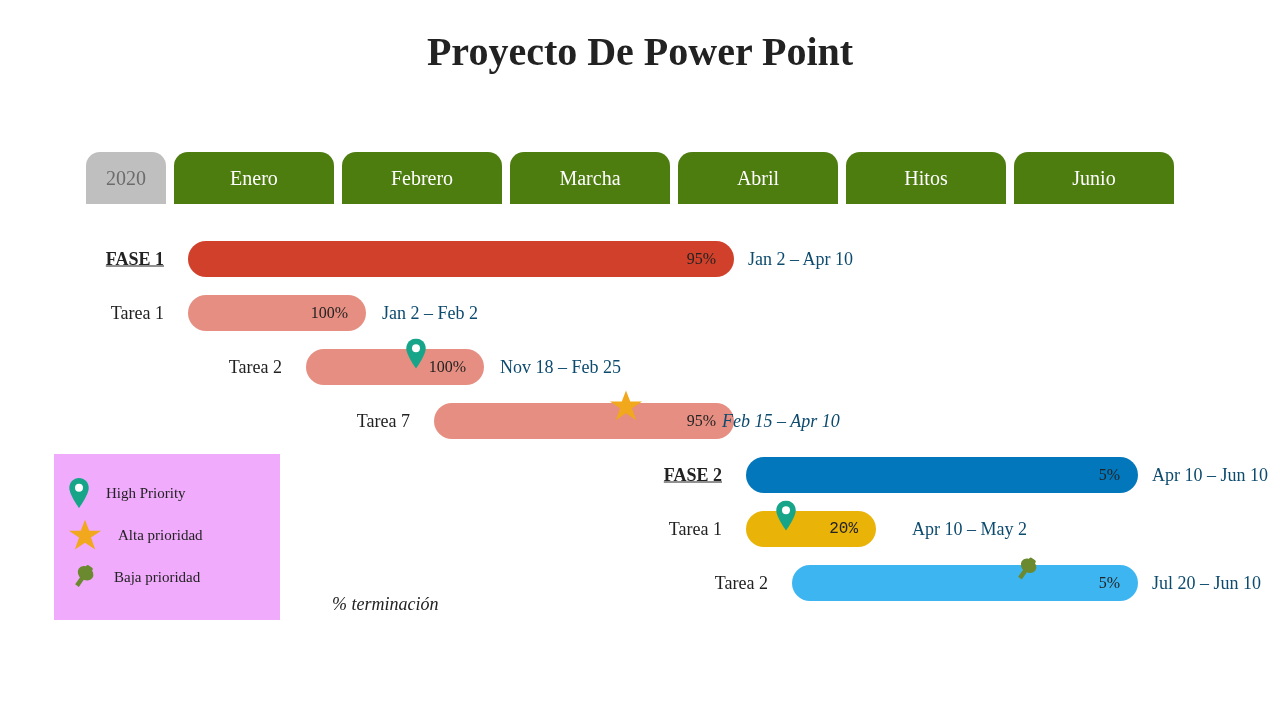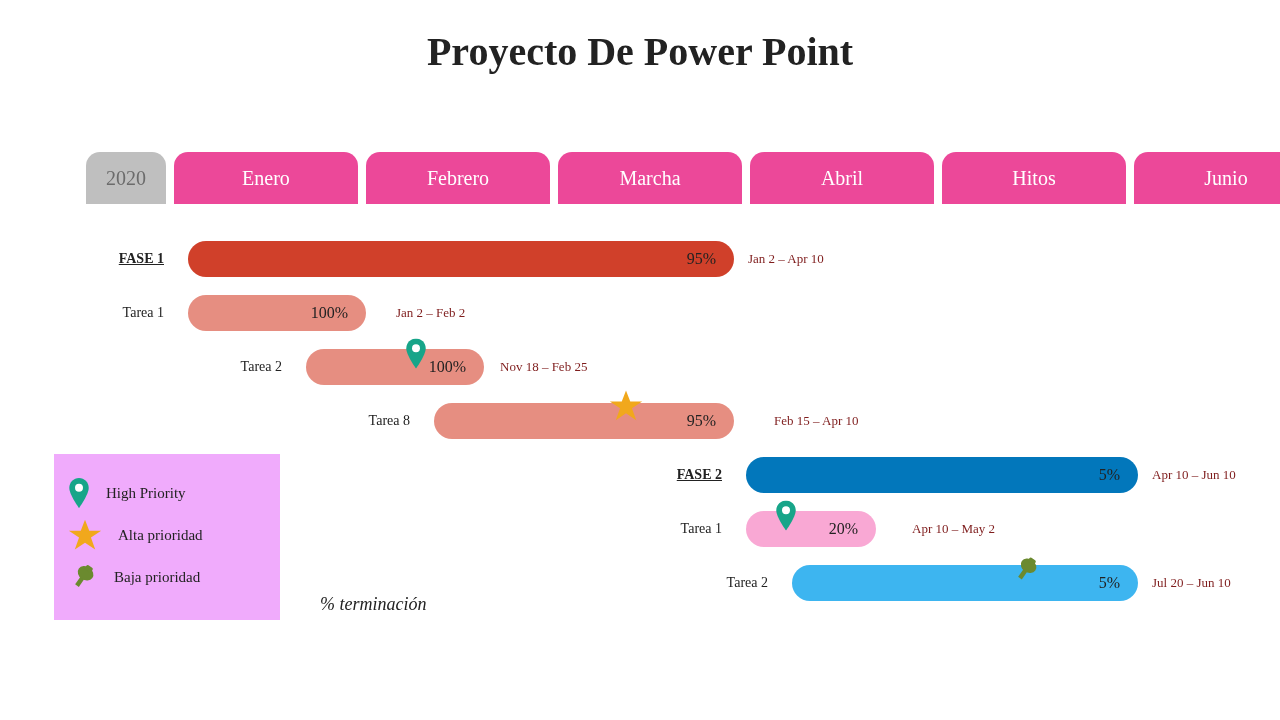--- a/index.html
+++ b/index.html
@@ -16,22 +16,22 @@
     font-size: 40px;
     margin-top: 28px;
     color: #222;
   }
   .months {
     position: absolute;
     top: 152px; left: 86px;
     display: flex; gap: 8px;
   }
   .month {
-    width: 184px; height: 52px;
-    background: #ec4899;
+    width: 160px; height: 52px;
+    background: #4d7c0f;
     color: #fff;
     border-radius: 14px 14px 0 0;
     display: flex; align-items: center; justify-content: center;
     font-size: 20px;
   }
   .month.year {
     background: #bfbfbf; color: #6b6b6b;
     width: 80px;
   }
   .gantt {
@@ -41,21 +41,21 @@
   }
   .row {
     position: relative;
     height: 48px;
     margin-bottom: 6px;
   }
   .row-label {
     position: absolute;
     right: 1100px;
     top: 50%; transform: translateY(-50%);
-    font-size: 14px;
+    font-size: 18px;
     text-align: right;
     white-space: nowrap;
     padding-right: 12px;
     margin-left: 28px;
   }
   .row-label.phase {
     font-weight: bold;
     text-decoration: underline;
   }
   .bar {
@@ -64,22 +64,22 @@
     top: 50%; transform: translateY(-50%);
     border-radius: 18px;
     display: flex; align-items: center; justify-content: flex-end;
     padding-right: 18px;
     font-size: 16px;
     color: #222;
   }
   .date {
     position: absolute;
     top: 50%; transform: translateY(-50%);
-    font-size: 13px;
-    color: #7f1d1d;
+    font-size: 18px;
+    color: #0c4a6e;
     white-space: nowrap;
   }
   .legend {
     position: absolute;
     left: 54px; top: 454px;
     width: 226px;
   }
   .legend-title {
     font-size: 18px;
     text-decoration: underline;
@@ -90,21 +90,21 @@
     padding: 14px 14px 18px 14px;
   }
   .legend-item {
     display: flex; align-items: center;
     gap: 16px;
     margin: 10px 0;
     font-size: 15px;
   }
   .footer-note {
     position: absolute;
-    left: 320px; top: 594px;
+    left: 332px; top: 594px;
     font-size: 18px;
     font-style: italic;
   }
   .marker {
     position: absolute;
     top: 50%;
   }
   svg { display: block; }
 </style>
 </head>
@@ -124,51 +124,51 @@
 
 <div class="gantt" id="gantt">
     <div class="row">
       <div class="row-label phase" style="right: 1104px;">FASE 1</div>
       <div class="bar" style="left: 188px; width: 546px; background: rgb(208, 64, 42);">95%</div>
       <div class="date" style="left: 748px;">Jan 2 – Apr 10</div>
     </div>
     <div class="row">
       <div class="row-label" style="right: 1104px;">Tarea 1</div>
       <div class="bar" style="left: 188px; width: 178px; background: rgb(230, 142, 129);">100%</div>
-      <div class="date" style="left: 396px;">Jan 2 – Feb 2</div>
+      <div class="date" style="left: 382px;">Jan 2 – Feb 2</div>
     </div>
     <div class="row">
       <div class="row-label" style="right: 986px;">Tarea 2</div>
       <div class="bar" style="left: 306px; width: 178px; background: rgb(230, 142, 129);">100%</div>
       <div class="date" style="left: 500px;">Nov 18 – Feb 25</div>
       <div class="marker" style="left: 416px; transform: translate(-50%, -95%);">
         <svg width="22" height="30" viewBox="0 0 24 34">
           <path fill="#17a589" d="M12 0C6 0 1 5 1 11c0 8 11 23 11 23s11-15 11-23C23 5 18 0 12 0z"></path>
           <circle cx="12" cy="11" r="4.5" fill="#fff"></circle>
         </svg>
       </div>
     </div>
     <div class="row">
-      <div class="row-label" style="right: 858px;">Tarea 8</div>
+      <div class="row-label" style="right: 858px;">Tarea 7</div>
       <div class="bar" style="left: 434px; width: 300px; background: rgb(230, 142, 129);">95%</div>
-      <div class="date" style="left: 774px;">Feb 15 – Apr 10</div>
+      <div class="date" style="left: 722px; font-style: italic;">Feb 15 – Apr 10</div>
       <div class="marker" style="left: 626px; transform: translate(-50%, -95%);">
         <svg width="34" height="34" viewBox="0 0 40 40">
           <polygon fill="#f1a81c" points="20,2 25,15 39,15 27,23 32,37 20,29 8,37 13,23 1,15 15,15"></polygon>
         </svg>
       </div>
     </div>
     <div class="row">
       <div class="row-label phase" style="right: 546px;">FASE 2</div>
       <div class="bar" style="left: 746px; width: 392px; background: rgb(2, 119, 187);">5%</div>
       <div class="date" style="left: 1152px;">Apr 10 – Jun 10</div>
     </div>
     <div class="row">
       <div class="row-label" style="right: 546px;">Tarea 1</div>
-      <div class="bar" style="left: 746px; width: 130px; background: #f9a8d4;">20%</div>
+      <div class="bar" style="left: 746px; width: 130px; background: #eab308; font-family: Liberation Mono, monospace;">20%</div>
       <div class="date" style="left: 912px;">Apr 10 – May 2</div>
       <div class="marker" style="left: 786px; transform: translate(-50%, -95%);">
         <svg width="22" height="30" viewBox="0 0 24 34">
           <path fill="#17a589" d="M12 0C6 0 1 5 1 11c0 8 11 23 11 23s11-15 11-23C23 5 18 0 12 0z"></path>
           <circle cx="12" cy="11" r="4.5" fill="#fff"></circle>
         </svg>
       </div>
     </div>
     <div class="row">
       <div class="row-label" style="right: 500px;">Tarea 2</div>

